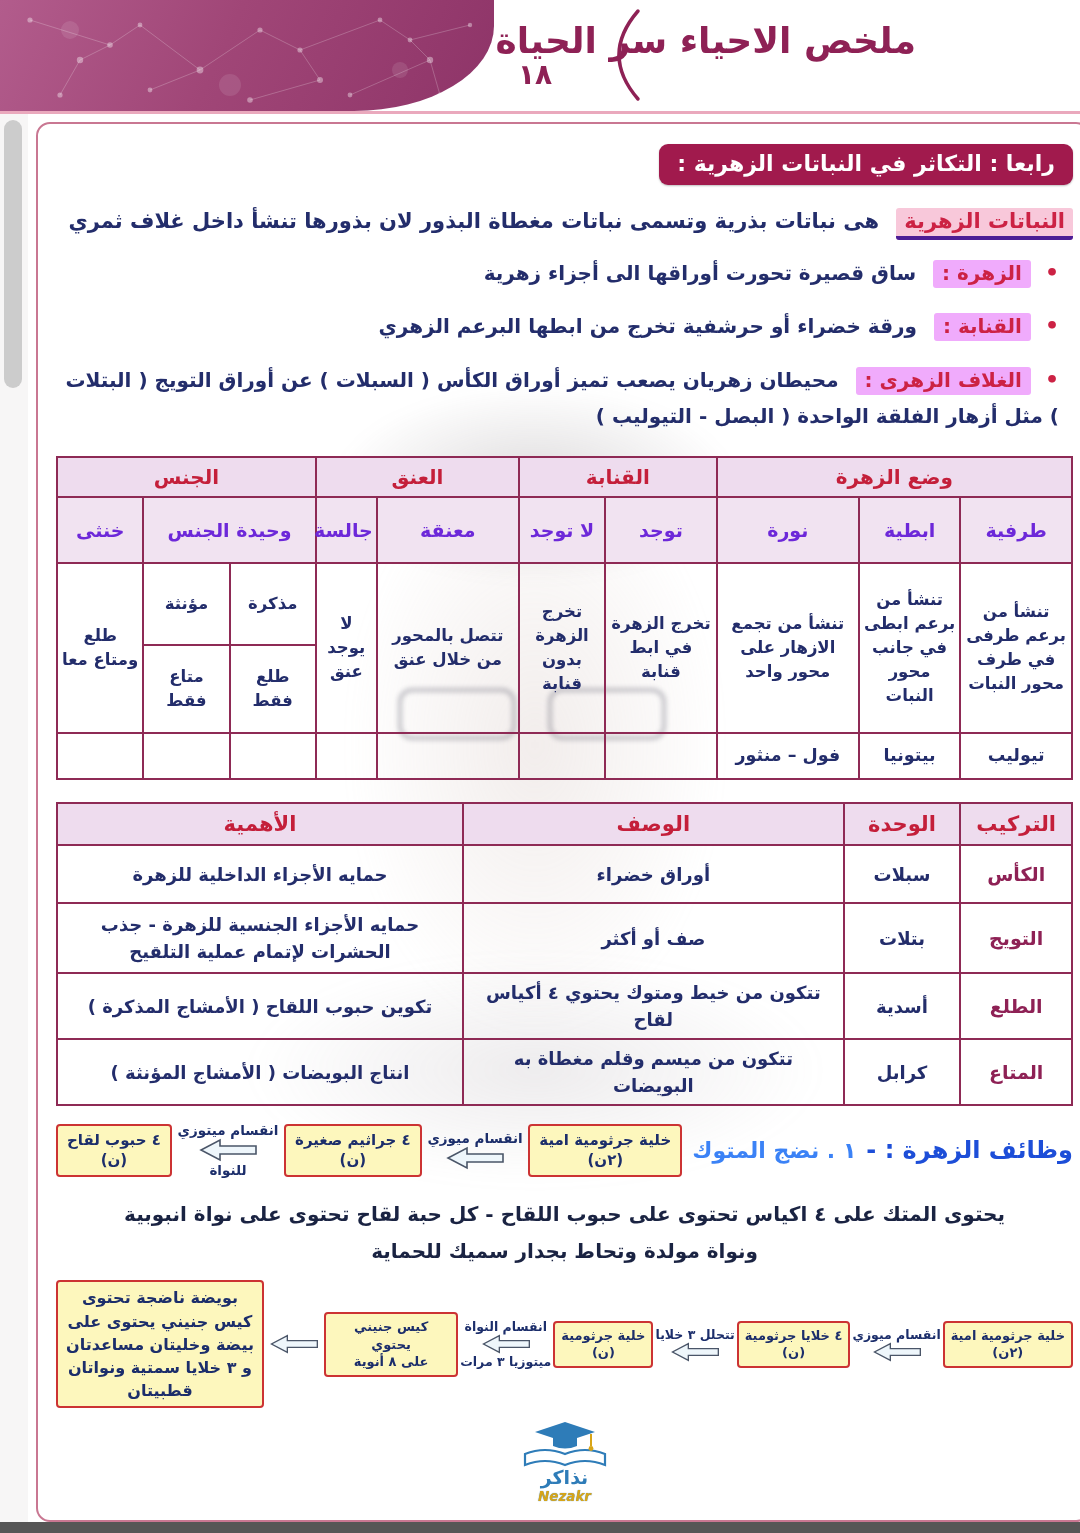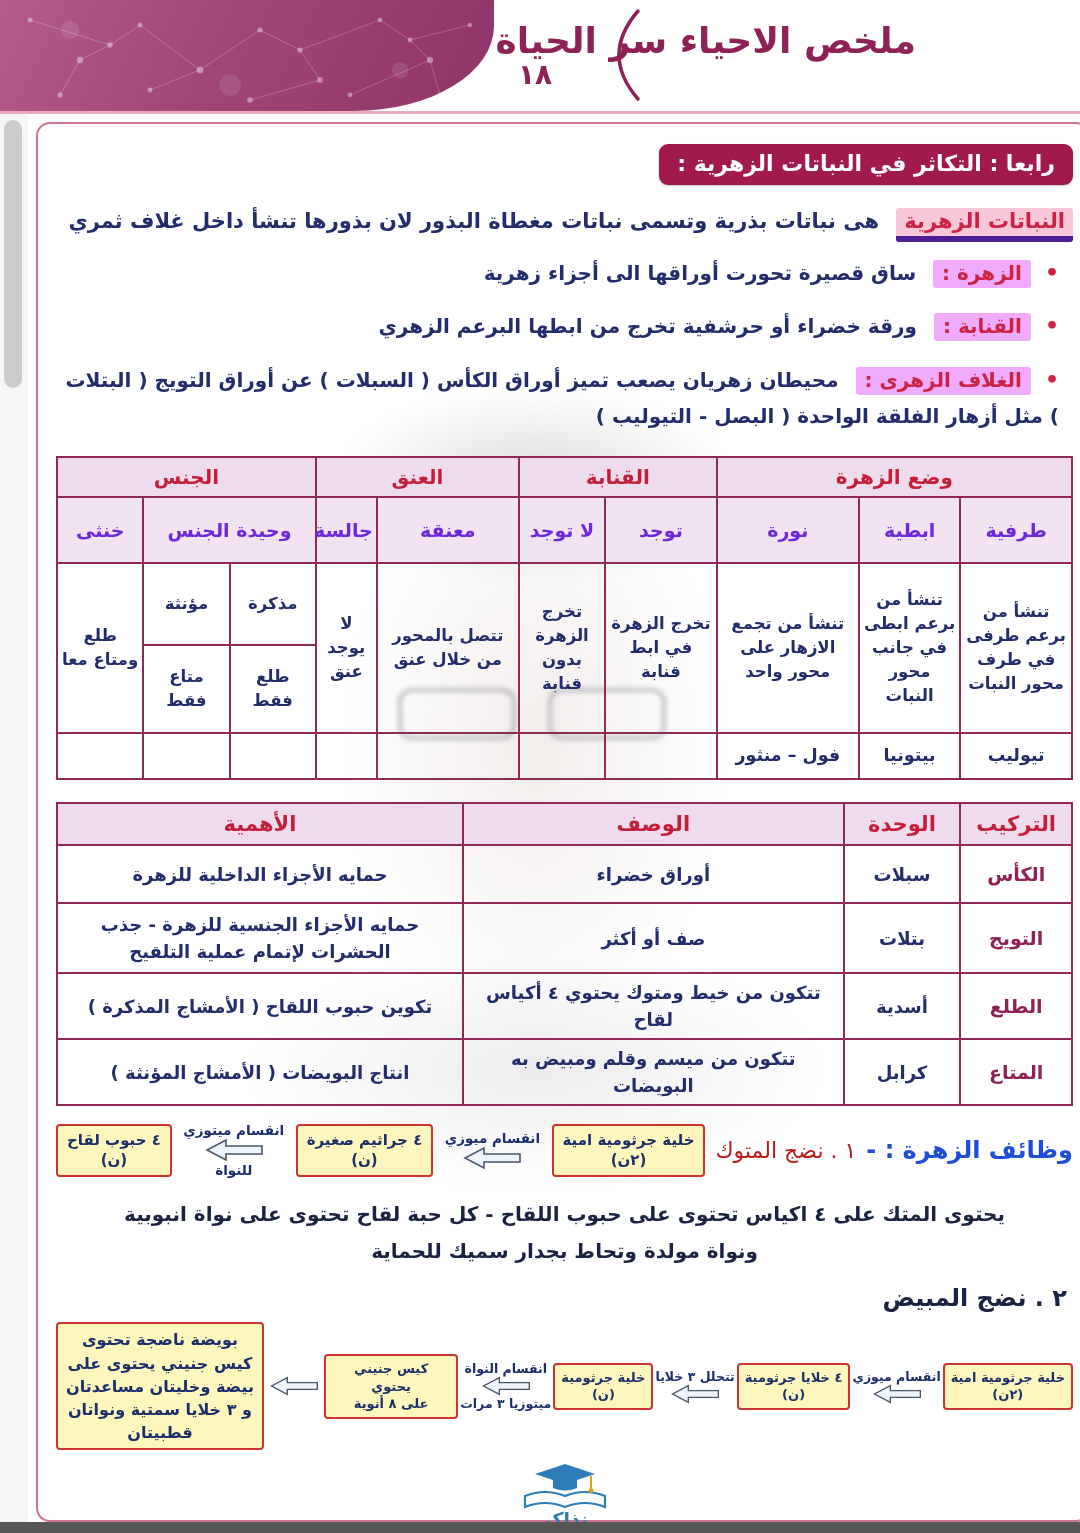--- a/index.html
+++ b/index.html
@@ -36,21 +36,21 @@
   
   .frame { position:absolute; top:122px; left:36px; width:1054px; height:1400px;
     border:2px solid #c97792; border-radius:14px; padding:20px 15px 0 18px; direction:rtl; z-index:2; }
 
   .badge-row { text-align:right; }
   .badge { display:inline-block; background:#a11a4d; color:#ffffff; font-size:22px; font-weight:bold;
     padding:7px 18px 9px; border-radius:9px; box-shadow:0 1px 2px rgba(0,0,0,0.25); }
 
   .def-line { margin-top:20px; font-size:21px; font-weight:bold; color:#232d6b; text-align:right; line-height:1.6; }
   .def-term { color:#cc2244; background:#f8c8da; padding:1px 8px 3px; margin-left:10px;
-    border-bottom:6px solid #4c1d95; border-radius:3px; }
+    border-bottom:4px solid #4c1d95; border-radius:3px; }
 
   .bullet { margin-top:15px; font-size:20px; font-weight:bold; color:#232d6b; text-align:right;
     padding-right:14px; line-height:1.75; }
   .bullet::before { content:"•"; color:#cc2244; font-size:22px; margin-left:7px; }
   .blabel { color:#cc2244; background:#f0abfc; padding:1px 9px 3px; border-radius:3px; margin-left:10px; }
 
   
   table { width:100%; border-collapse:collapse; table-layout:fixed; background:transparent; }
   th, td { border:2px solid #8e2a55; text-align:center; vertical-align:middle; padding:3px 3px; }
 
@@ -65,21 +65,21 @@
 
   .t2 { margin-top:22px; }
   .t2 th { background:#eedcee; color:#c41f3a; font-size:21px; font-weight:bold; height:42px; }
   .t2 td { color:#232d6b; font-weight:bold; font-size:18px; line-height:1.5; padding:5px 10px; }
   .t2 td.name { color:#8e2155; font-size:19px; }
   .t2 tr.r1 { height:58px; } .t2 tr.r2 { height:70px; } .t2 tr.r3 { height:58px; } .t2 tr.r4 { height:58px; }
 
   
   .func-row { display:flex; align-items:center; margin-top:16px; gap:10px; }
   .func-head { font-size:24px; font-weight:bold; color:#1d4ed8; white-space:nowrap; }
-  .step-title { font-size:22px; font-weight:normal; color:#b91c1c; white-space:nowrap; }
+  .step-title { font-size:22px; font-weight:bold; color:#3b82f6; white-space:nowrap; }
   .step2-title { margin-top:14px; text-align:right; font-size:24px; font-weight:bold; color:#1a2342; padding-right:6px; }
 
   .flow { display:flex; align-items:center; flex:1; justify-content:space-between; }
   .fbox { background:#fdf7bd; border:2px solid #cc3333; border-radius:4px; padding:4px 9px;
     text-align:center; color:#1c2e6b; font-weight:bold; font-size:15px; line-height:1.35; }
   .fbox span { display:block; }
   .fbox span:empty { display:none; }
   .farrow { display:flex; flex-direction:column; align-items:center; justify-content:center;
     color:#1c2e6b; font-weight:bold; font-size:13.5px; line-height:1.2; padding:0 4px; }
   .farrow span:empty { display:none; }
@@ -288,21 +288,21 @@
     </tr>
     <tr class="r3">
       <td class="name">الطلع</td>
       <td>أسدية</td>
       <td>تتكون من خيط ومتوك يحتوي ٤ أكياس لقاح</td>
       <td>تكوين حبوب اللقاح ( الأمشاج المذكرة )</td>
     </tr>
     <tr class="r4">
       <td class="name">المتاع</td>
       <td>كرابل</td>
-      <td>تتكون من ميسم وقلم ومبيض به البويضات</td>
+      <td>تتكون من ميسم وقلم مغطاة به البويضات</td>
       <td>انتاج البويضات ( الأمشاج المؤنثة )</td>
     </tr>
   </tbody>
     </table>
 
   <div class="func-row">
     <div class="func-head">وظائف الزهرة : -</div>
     <div class="step-title">١ . نضج المتوك</div>
     <div class="flow flow1">
       <div class="fbox">
@@ -329,21 +329,20 @@
       </div>
       <div class="fbox">
         <span>٤ حبوب لقاح</span>
         <span>(ن)</span>
       </div>
     </div>
   </div>
 
   <div class="note">يحتوى المتك على ٤ اكياس تحتوى على حبوب اللقاح - كل حبة لقاح تحتوى على نواة انبوبية ونواة مولدة وتحاط بجدار سميك للحماية</div>
 
-  <div class="step2-title">٢ . نضج المبيض</div>
 
   <div class="flow2">
     <div class="fbox">
       <span>خلية جرثومية امية</span>
       <span>(٢ن)</span>
     </div>
     <div class="farrow">
       <span>انقسام ميوزي</span>
       <svg class="arr" viewBox="0 0 60 24">
           <path d="M58 8 L22 8 L22 2 L3 12 L22 22 L22 16 L58 16 Z"></path>

